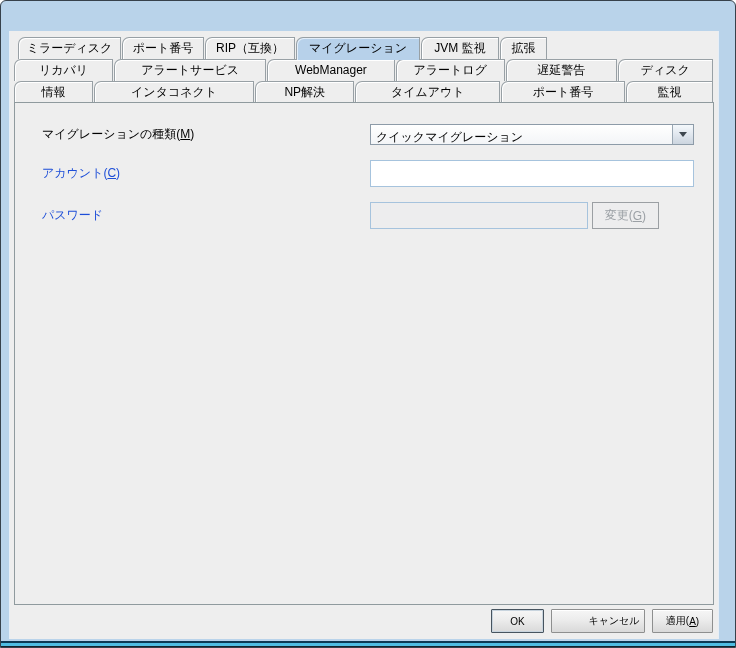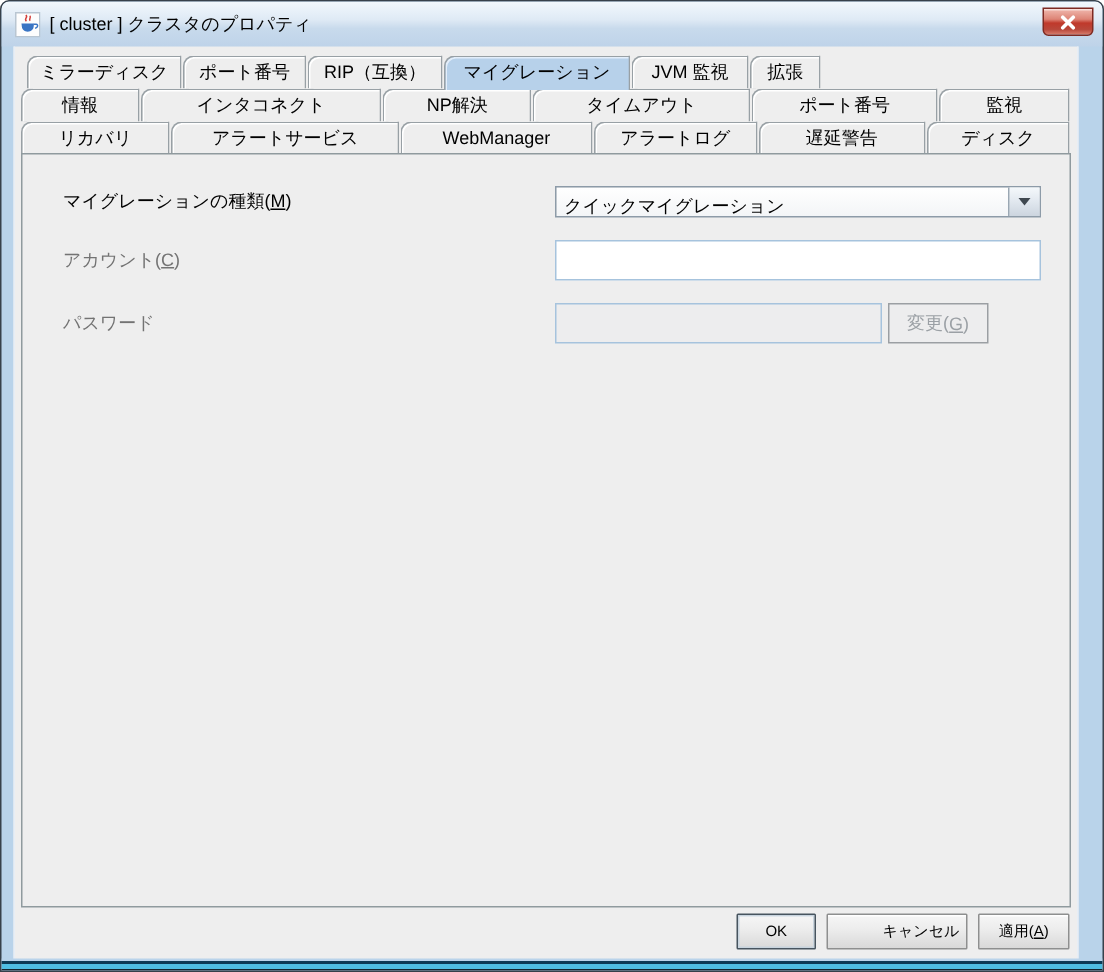--- a/index.html
+++ b/index.html
@@ -70,21 +70,21 @@
     border:1px solid #8f9a9e;
     background:#eeeeee;
     margin-top:-1px;
     padding:21px 19px 0 27px;
     position:relative;z-index:2;
   }
   
   .form-row{display:flex;align-items:center;}
   .form-row + .form-row{margin-top:15px;}
   .form-label{width:328px;flex:0 0 auto;color:#000;}
-  .form-label.disabled{color:#737373;}
+  .form-label.disabled{color:#1d4ed8;}
   .u{text-decoration:underline;}
   .field-area{display:flex;width:289px;flex:0 0 auto;}
   .combo{
     display:flex;width:326px;height:21px;
     border:1px solid #8d9ba8;
     background:linear-gradient(#ffffff,#f3f5f7);
   }
   .combo-text{flex:1;line-height:24px;padding-left:5px;color:#000;white-space:nowrap;overflow:hidden;}
   .combo-arrow{
     width:21px;flex:0 0 auto;
@@ -125,65 +125,48 @@
   .btn.default{border:1px solid #47545f;box-shadow:inset 0 0 0 1px #c8d4de, inset 0 1px 0 #ffffff;}
   .btn-ok{width:53px;}
   .btn-cancel{width:94px;padding-left:32px;}
   .btn-apply{width:61px;}
 </style>
 </head>
 <body>
 
 <div class="window">
 
-  <div class="titlebar">
-    <span class="java-icon">
-      <svg viewBox="0 0 17 17" width="17" height="17">
-        <rect x="0.5" y="0.5" width="16" height="16" fill="#fdfdfd" stroke="#b9c6d2"></rect>
-        <path d="M4.5 9.2c0 2.4 1.8 3.9 4 3.9s4-1.5 4-3.9l.2-1.6H4.3l.2 1.6z" fill="#3a75c4"></path>
-        <path d="M12.6 8.2h1.6c1.3 0 1.2 2.4-.8 2.6" stroke="#3a75c4" stroke-width="1" fill="none"></path>
-        <path d="M7.2 2c2 1.6-1.6 2.2.4 4.2" stroke="#d43f3a" stroke-width="1" fill="none"></path>
-        <path d="M9.8 2.6c1.5 1.2-1 1.7.3 3.2" stroke="#d43f3a" stroke-width="1" fill="none"></path>
-      </svg>
-    </span>
-    <span class="title">[ cluster ] クラスタのプロパティ</span>
-    <div class="close-btn">
-      <svg width="12" height="10" viewBox="0 0 12 10">
-        <path d="M2.5 1.5 L9.5 8.5 M9.5 1.5 L2.5 8.5" stroke="#ffffff" stroke-width="2.4" stroke-linecap="round"></path>
-      </svg>
-    </div>
-  </div>
 
   <div class="content">
 
     <div class="tab-row r1">
       <div class="tab" style="width:103px">ミラーディスク</div>
       <div class="tab" style="width:82px">ポート番号</div>
       <div class="tab" style="width:90px">RIP（互換）</div>
       <div class="tab selected" style="width:124px">マイグレーション</div>
       <div class="tab" style="width:78px">JVM 監視</div>
       <div class="tab" style="width:47px">拡張</div>
     </div>
 
     <div class="tab-row">
+      <div class="tab" style="flex:97">リカバリ</div>
+      <div class="tab" style="flex:155">アラートサービス</div>
+      <div class="tab" style="flex:128">WebManager</div>
+      <div class="tab" style="flex:108">アラートログ</div>
+      <div class="tab" style="flex:110">遅延警告</div>
+      <div class="tab" style="flex:93">ディスク</div>
+    </div>
+
+    <div class="tab-row">
       <div class="tab" style="flex:75">情報</div>
       <div class="tab" style="flex:164">インタコネクト</div>
       <div class="tab" style="flex:97">NP解決</div>
       <div class="tab" style="flex:147">タイムアウト</div>
       <div class="tab" style="flex:124">ポート番号</div>
       <div class="tab" style="flex:84">監視</div>
-    </div>
-
-    <div class="tab-row">
-      <div class="tab" style="flex:97">リカバリ</div>
-      <div class="tab" style="flex:155">アラートサービス</div>
-      <div class="tab" style="flex:128">WebManager</div>
-      <div class="tab" style="flex:108">アラートログ</div>
-      <div class="tab" style="flex:110">遅延警告</div>
-      <div class="tab" style="flex:93">ディスク</div>
     </div>
 
     <div class="tab-panel">
 
       <div class="form-row">
         <span class="form-label"><span>マイグレーションの種類(</span><span class="u">M</span><span>)</span></span>
         <div class="combo">
           <span class="combo-text">クイックマイグレーション</span>
           <span class="combo-arrow">
             <span class="tri-down"></span>

